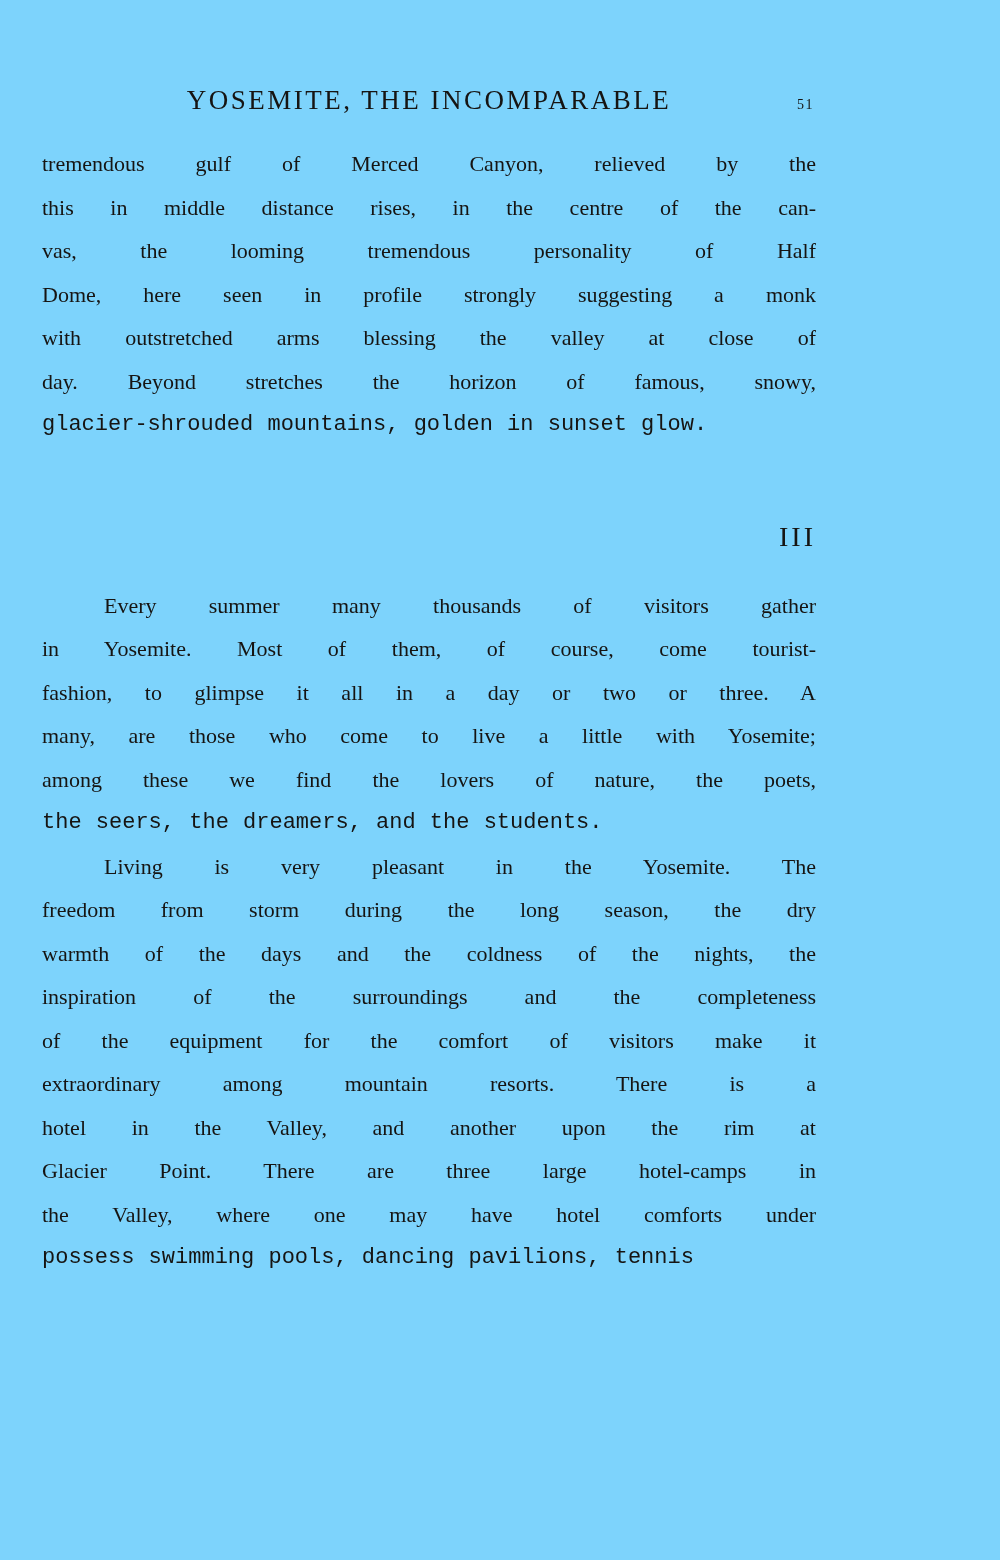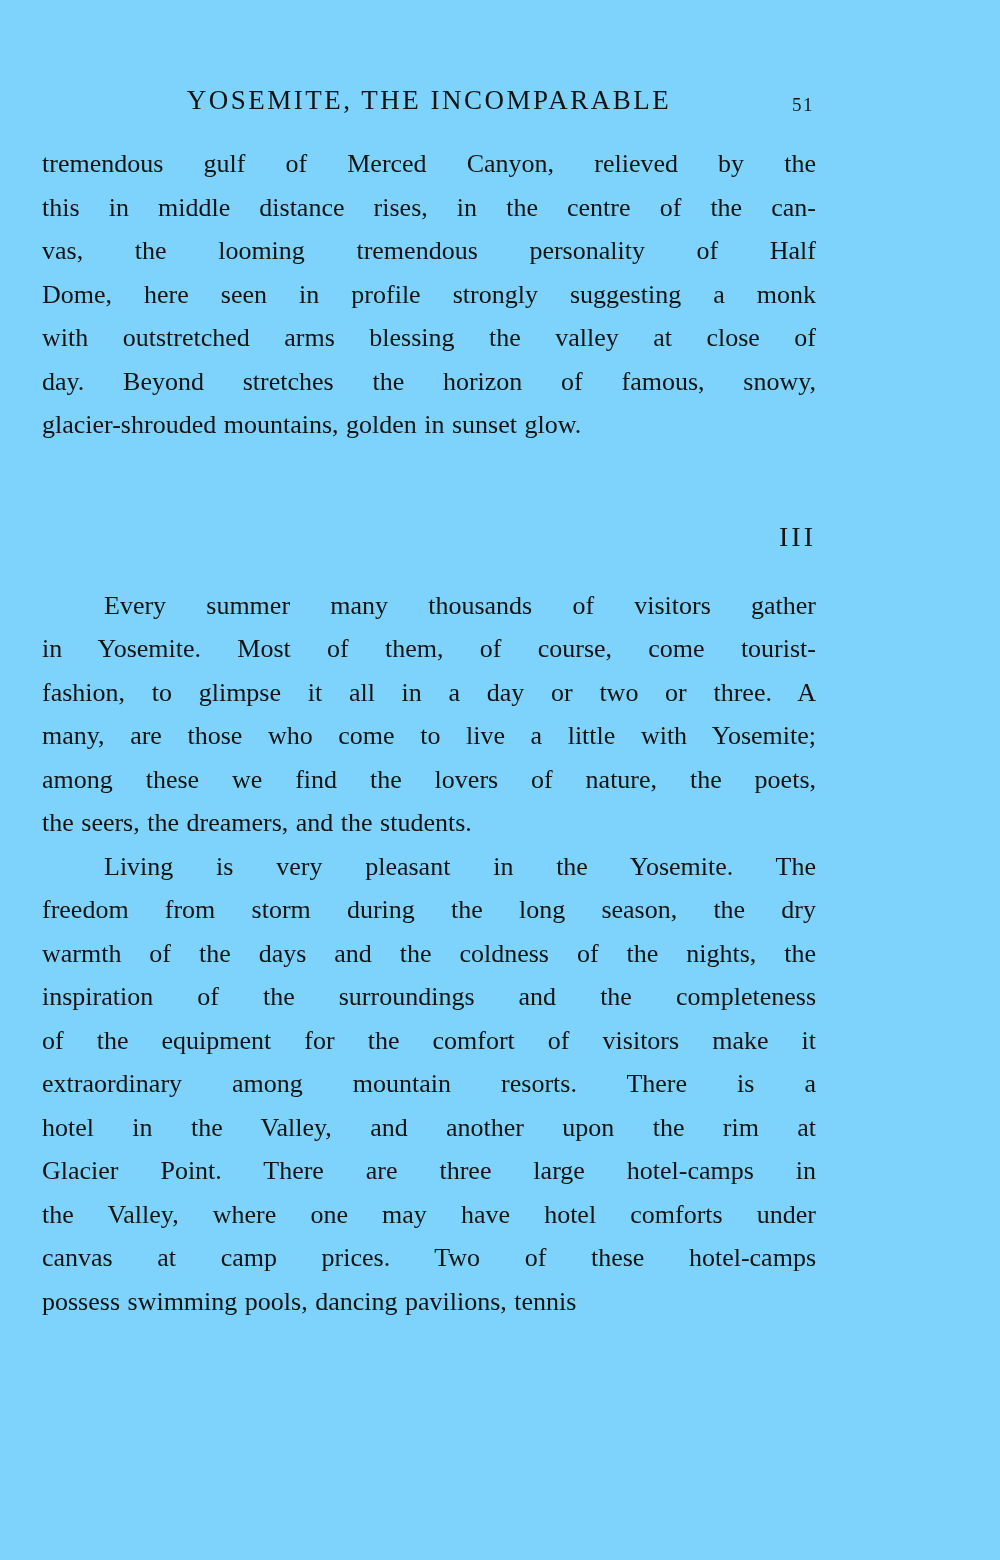--- a/index.html
+++ b/index.html
@@ -28,37 +28,38 @@
     font-size: 27px;
     line-height: 40px;
     letter-spacing: 2.5px;
     margin-bottom: 22px;
     white-space: nowrap;
   }
   .page-number {
     position: absolute;
     right: 2px;
     top: 5px;
-    font-size: 19px;
+    font-size: 14px;
     letter-spacing: 1.5px;
   }
   .paragraph {
     margin: 0;
   }
   .line {
-    font-size: 26px;
+    font-size: 22px;
     line-height: 43.5px;
     height: 43.5px;
     overflow: hidden;
     text-align: justify;
     text-align-last: justify;
     word-spacing: 1px;
   }
   .line.last {
     text-align-last: left;
+    font-family: Liberation Mono, monospace;
   }
   .line.first-indent {
     text-indent: 62px;
   }
   .section-heading {
     font-size: 28px;
     line-height: 44px;
     letter-spacing: 3px;
     text-align: right;
     margin: 68px 0 25px 0;
@@ -95,18 +96,17 @@
         <div class="paragraph">
           <div class="line first-indent">Living is very pleasant in the Yosemite.  The</div>
           <div class="line">freedom from storm during the long season, the dry</div>
           <div class="line">warmth of the days and the coldness of the nights, the</div>
           <div class="line">inspiration of the surroundings and the completeness</div>
           <div class="line">of the equipment for the comfort of visitors make it</div>
           <div class="line">extraordinary among mountain resorts.  There is a</div>
           <div class="line">hotel in the Valley, and another upon the rim at</div>
           <div class="line">Glacier Point.  There are three large hotel-camps in</div>
           <div class="line">the Valley, where one may have hotel comforts under</div>
-          <div class="line">canvas at camp prices.  Two of these hotel-camps</div>
           <div class="line last">possess swimming pools, dancing pavilions, tennis</div>
         </div>
       </main>
   </div>
 </div>
 
 </body></html>

